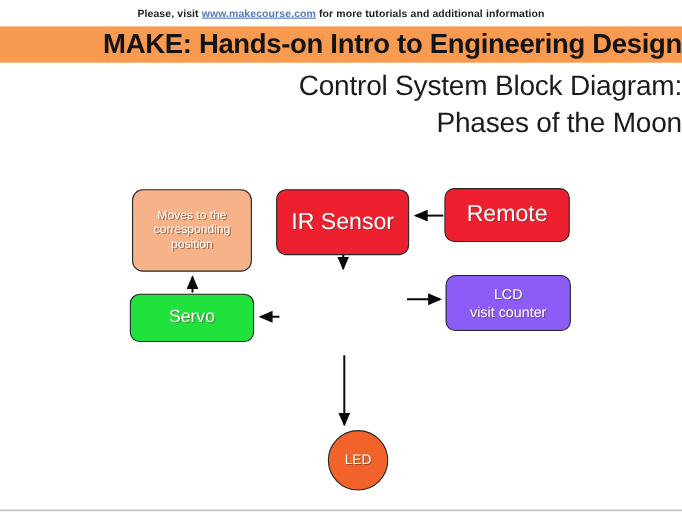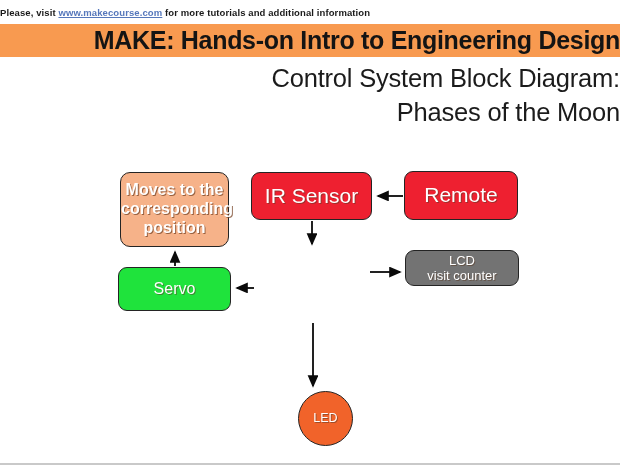--- a/index.html
+++ b/index.html
@@ -22,20 +22,21 @@
 
   
   .promo-strip {
     position: absolute;
     left: 0;
     top: 0;
     width: 620px;
     height: 24px;
     display: flex;
     align-items: center;
+    justify-content: center;
     background: #ffffff;
   }
   .promo-text {
     font-size: 9.5px;
     font-weight: bold;
     color: #1a1a1a;
     letter-spacing: 0.1px;
     white-space: nowrap;
   }
   .promo-link {
@@ -102,29 +103,28 @@
     line-height: 1.18;
   }
 
   
   #node-note {
     left: 120px; top: 172px; width: 109px; height: 75px;
     background: #f6b289;
     border-radius: 10px;
   }
   #node-note .node-label {
-    font-size: 16px;
+    font-size: 11px;
     color: #ffffff;
     text-shadow: 1px 1px 0 rgba(120,70,40,0.75);
     padding: 0 23px;
-    font-weight: bold;
   }
 
   #node-ir {
-    left: 251px; top: 172px; width: 121px; height: 48px;
+    left: 251px; top: 172px; width: 121px; height: 60px;
     background: #ee2030;
     border-radius: 9px;
     text-align: center;
   }
   #node-ir .node-label { font-size: 21px; }
 
   #node-remote {
     left: 404px; top: 171px; width: 114px; height: 49px;
     background: #ee2030;
     border-radius: 9px;
@@ -139,22 +139,22 @@
   #node-arduino .node-label { font-size: 22px; }
 
   #node-servo {
     left: 118px; top: 267px; width: 113px; height: 44px;
     background: #1fe33c;
     border-radius: 9px;
   }
   #node-servo .node-label { font-size: 16px; }
 
   #node-lcd {
-    left: 405px; top: 250px; width: 114px; height: 36px;
-    background: #737373;
+    left: 405px; top: 250px; width: 114px; height: 51px;
+    background: #8b5cf6;
     border-radius: 9px;
   }
   #node-lcd .node-label { font-size: 13px; }
 
   #node-led {
     left: 298px; top: 391px; width: 55px; height: 55px;
     background: #f1632a;
     border-radius: 50%;
   }
   #node-led .node-label { font-size: 12.5px; }

